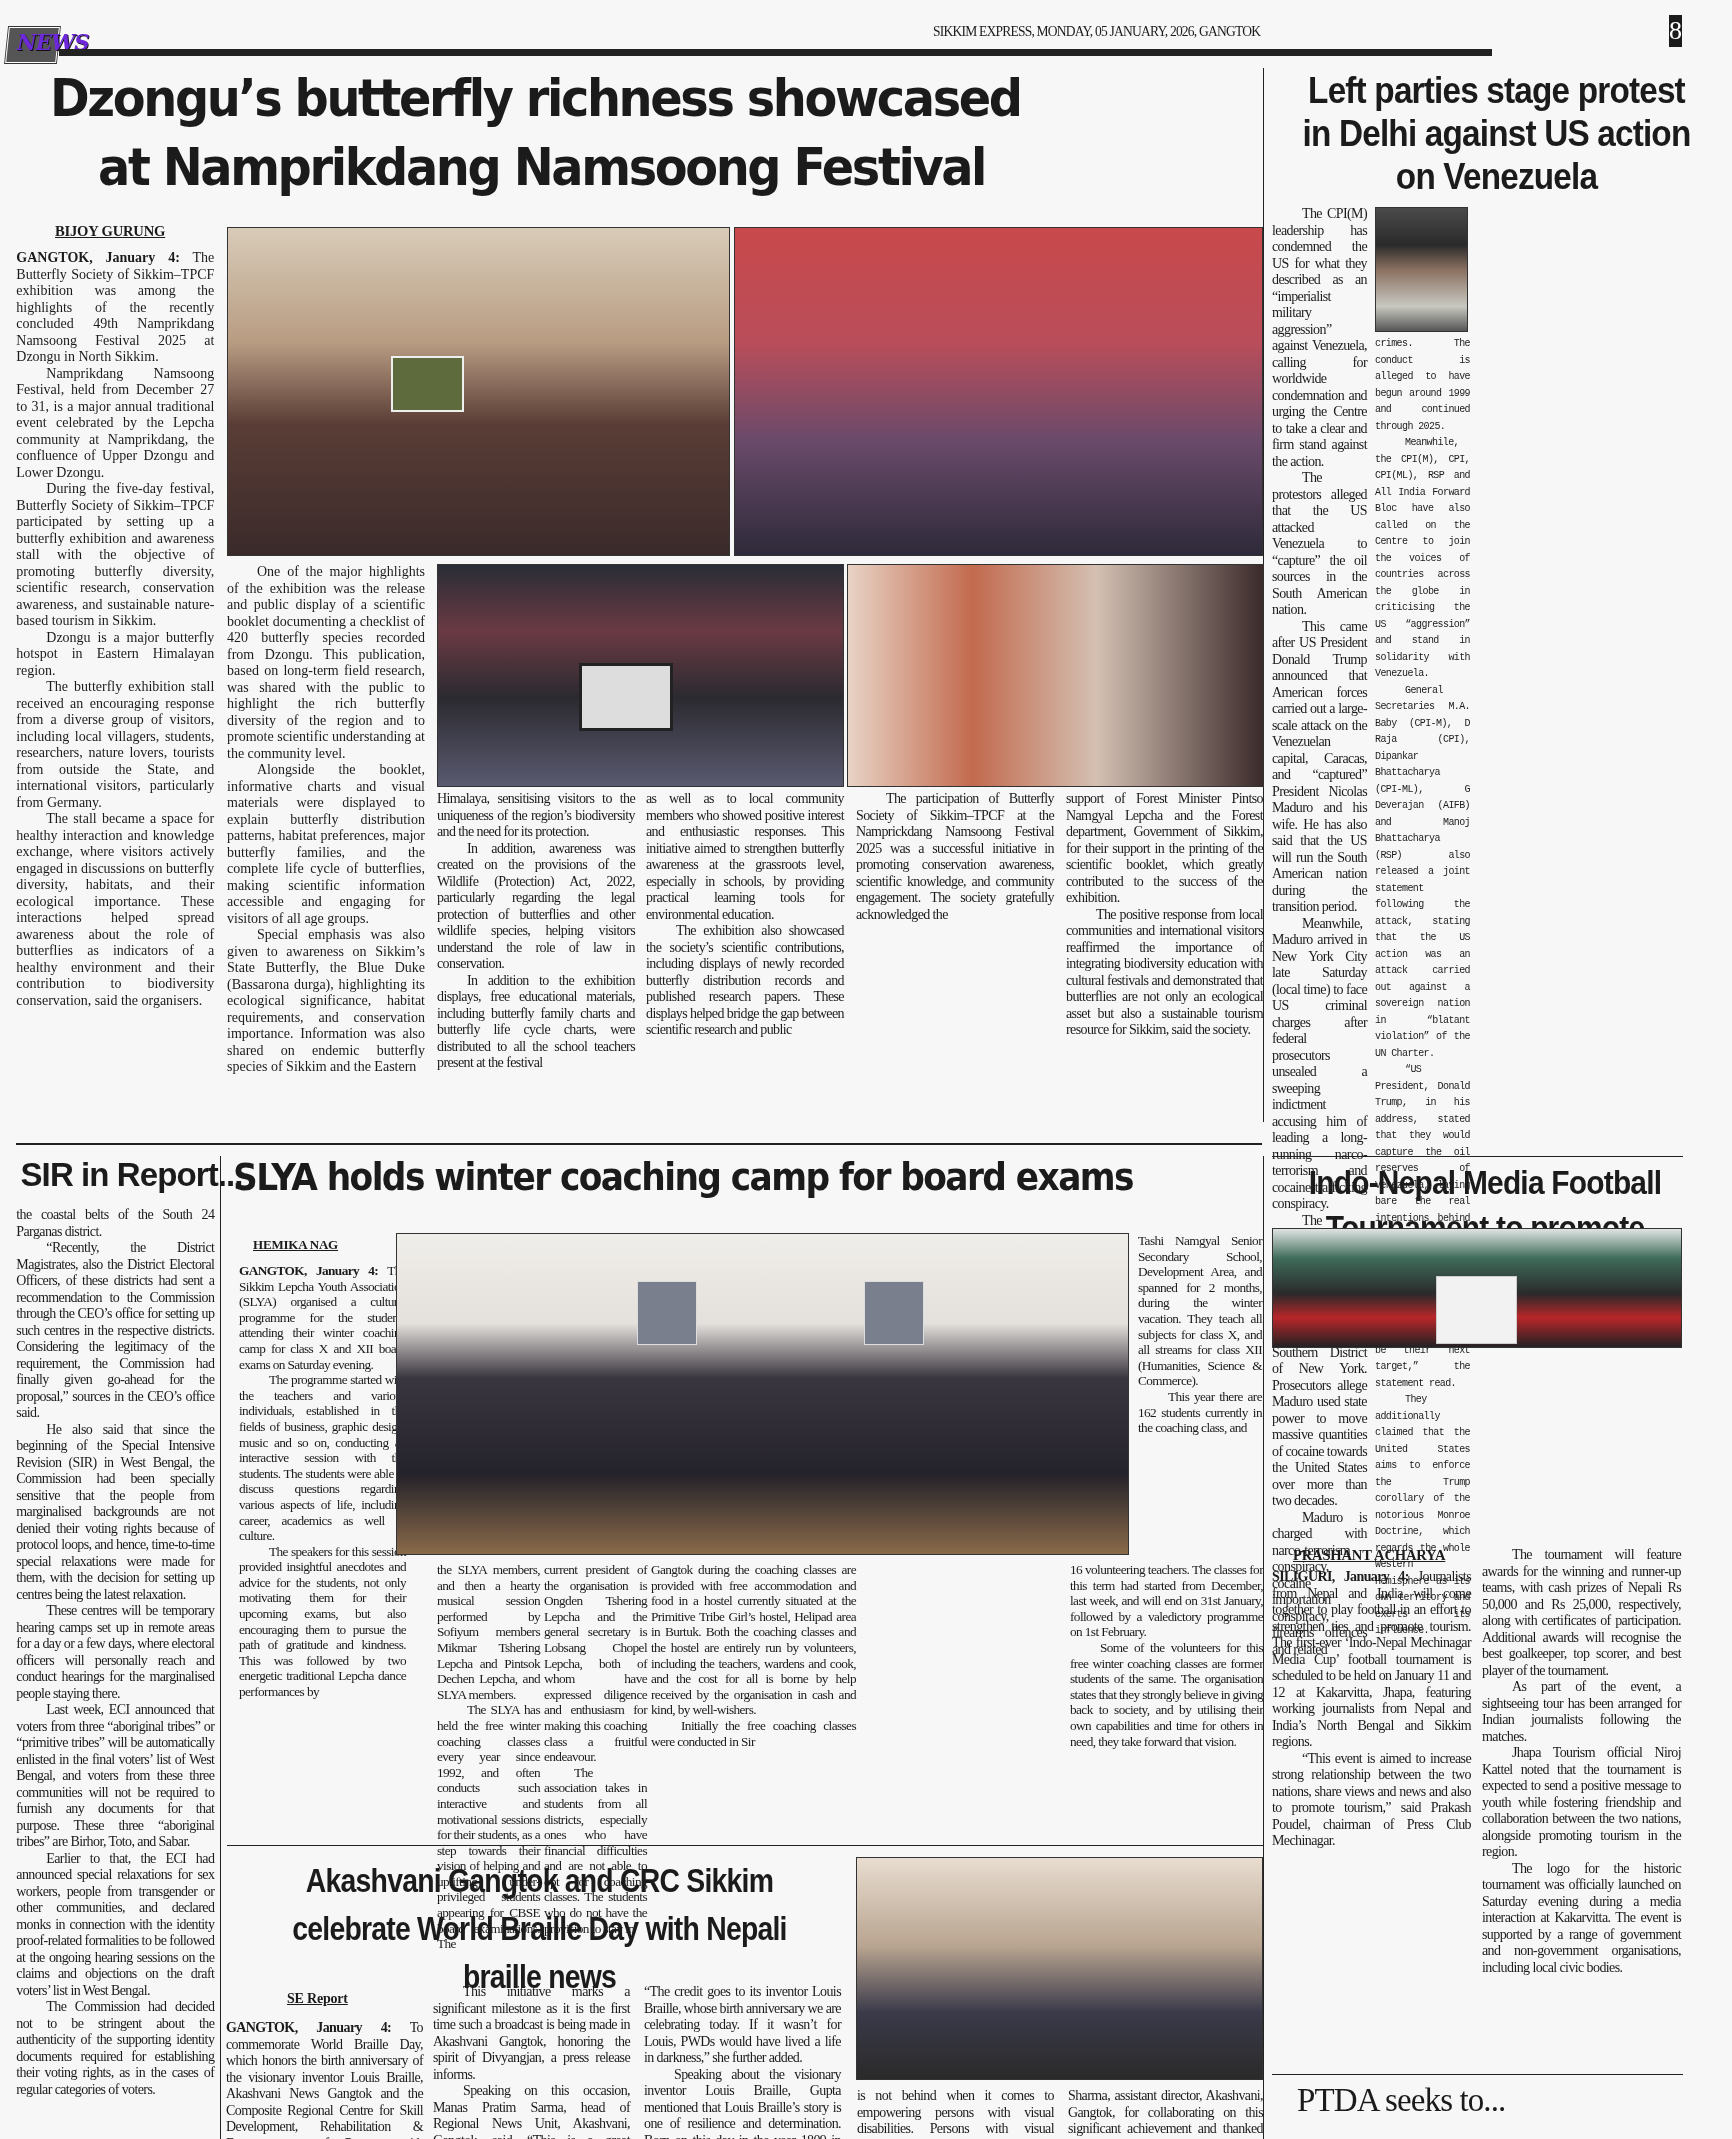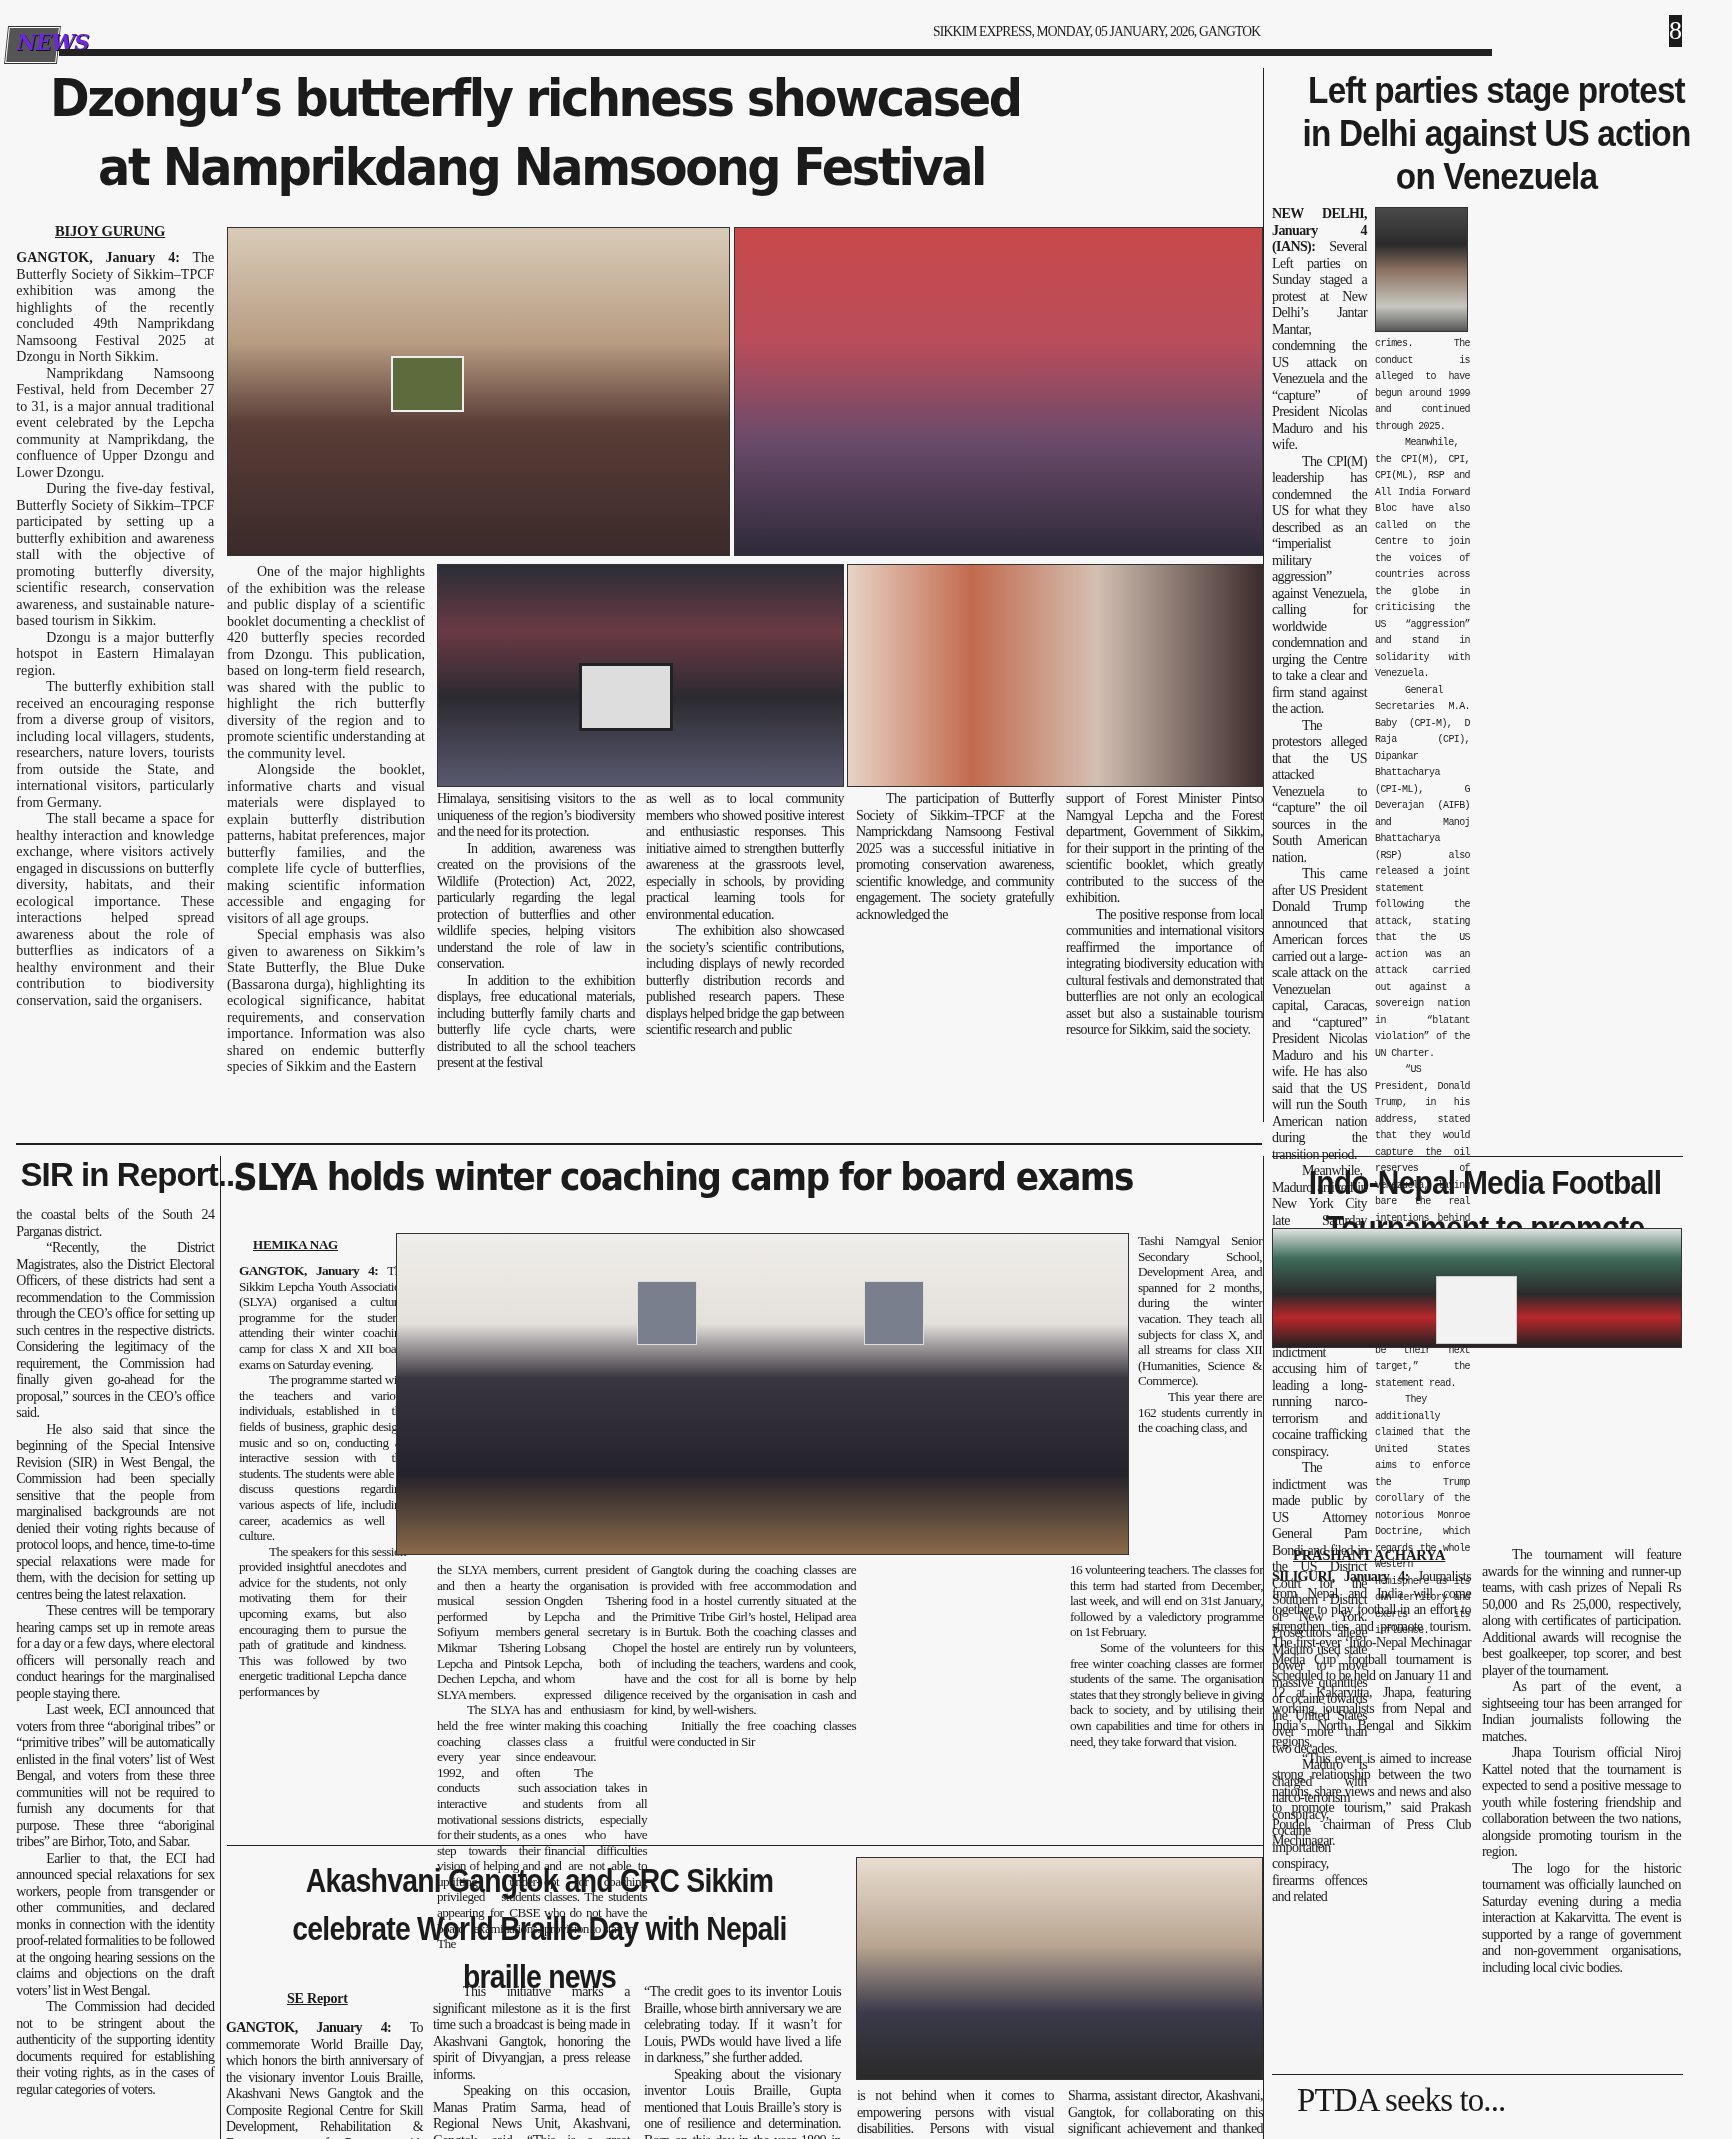--- a/index.html
+++ b/index.html
@@ -71,21 +71,20 @@
 <div class="col cond" style="left:1066px;top:791px;width:197px;">
   <p class="first">support of Forest Minister Pintso Namgyal Lepcha and the Forest department, Government of Sikkim, for their support in the printing of the scientific booklet, which greatly contributed to the success of the exhibition.</p>
   <p>The positive response from local communities and international visitors reaffirmed the importance of integrating biodiversity education with cultural festivals and demonstrated that butterflies are not only an ecological asset but also a sustainable tourism resource for Sikkim, said the society.</p>
 </div>
 
 <div class="rule" style="left:16.3px;top:1143px;width:1246px;height:1.7px;"></div>
 
 <div class="abs hd-cond" style="left:1273px;top:69px;width:447px;font-size:37px;line-height:43px;transform:scaleX(0.9);transform-origin:center top;">Left parties stage protest in Delhi against US action on Venezuela</div>
 <div class="photo" style="left:1375px;top:207px;width:93px;height:125px;background:linear-gradient(180deg,#4a4a4a 0%,#2a2a2a 30%,#8a7060 50%,#c8c8c0 80%,#555 100%);"></div>
 <div class="col cond" style="left:1272px;top:206px;width:95px;font-size:14px;">
-  <p class="first"><span class="dateline">NEW DELHI, January 4 (IANS):</span> <span>Several Left parties on Sunday staged a protest at New Delhi’s Jantar Mantar, condemning the US attack on Venezuela and the “capture” of President Nicolas Maduro and his wife.</span></p>
   <p>The CPI(M) leadership has condemned the US for what they described as an “imperialist military aggression” against Venezuela, calling for worldwide condemnation and urging the Centre to take a clear and firm stand against the action.</p>
   <p>The protestors alleged that the US attacked Venezuela to “capture” the oil sources in the South American nation.</p>
   <p>This came after US President Donald Trump announced that American forces carried out a large-scale attack on the Venezuelan capital, Caracas, and “captured” President Nicolas Maduro and his wife. He has also said that the US will run the South American nation during the transition period.</p>
   <p>Meanwhile, Maduro arrived in New York City late Saturday (local time) to face US criminal charges after federal prosecutors unsealed a sweeping indictment accusing him of leading a long-running narco-terrorism and cocaine trafficking conspiracy.</p>
   <p>The indictment was made public by US Attorney General Pam Bondi and filed in the US District Court for the Southern District of New York. Prosecutors allege Maduro used state power to move massive quantities of cocaine towards the United States over more than two decades.</p>
   <p>Maduro is charged with narco-terrorism conspiracy, cocaine importation conspiracy, firearms offences and related</p>
 </div>
 <div class="col cond" style="left:1375px;top:336px;width:95px;font-size:10px;font-family:Liberation Mono, monospace;">
   <p class="first">crimes. The conduct is alleged to have begun around 1999 and continued through 2025.</p>
   <p>Meanwhile, the CPI(M), CPI, CPI(ML), RSP and All India Forward Bloc have also called on the Centre to join the voices of countries across the globe in criticising the US “aggression” and stand in solidarity with Venezuela.</p>

